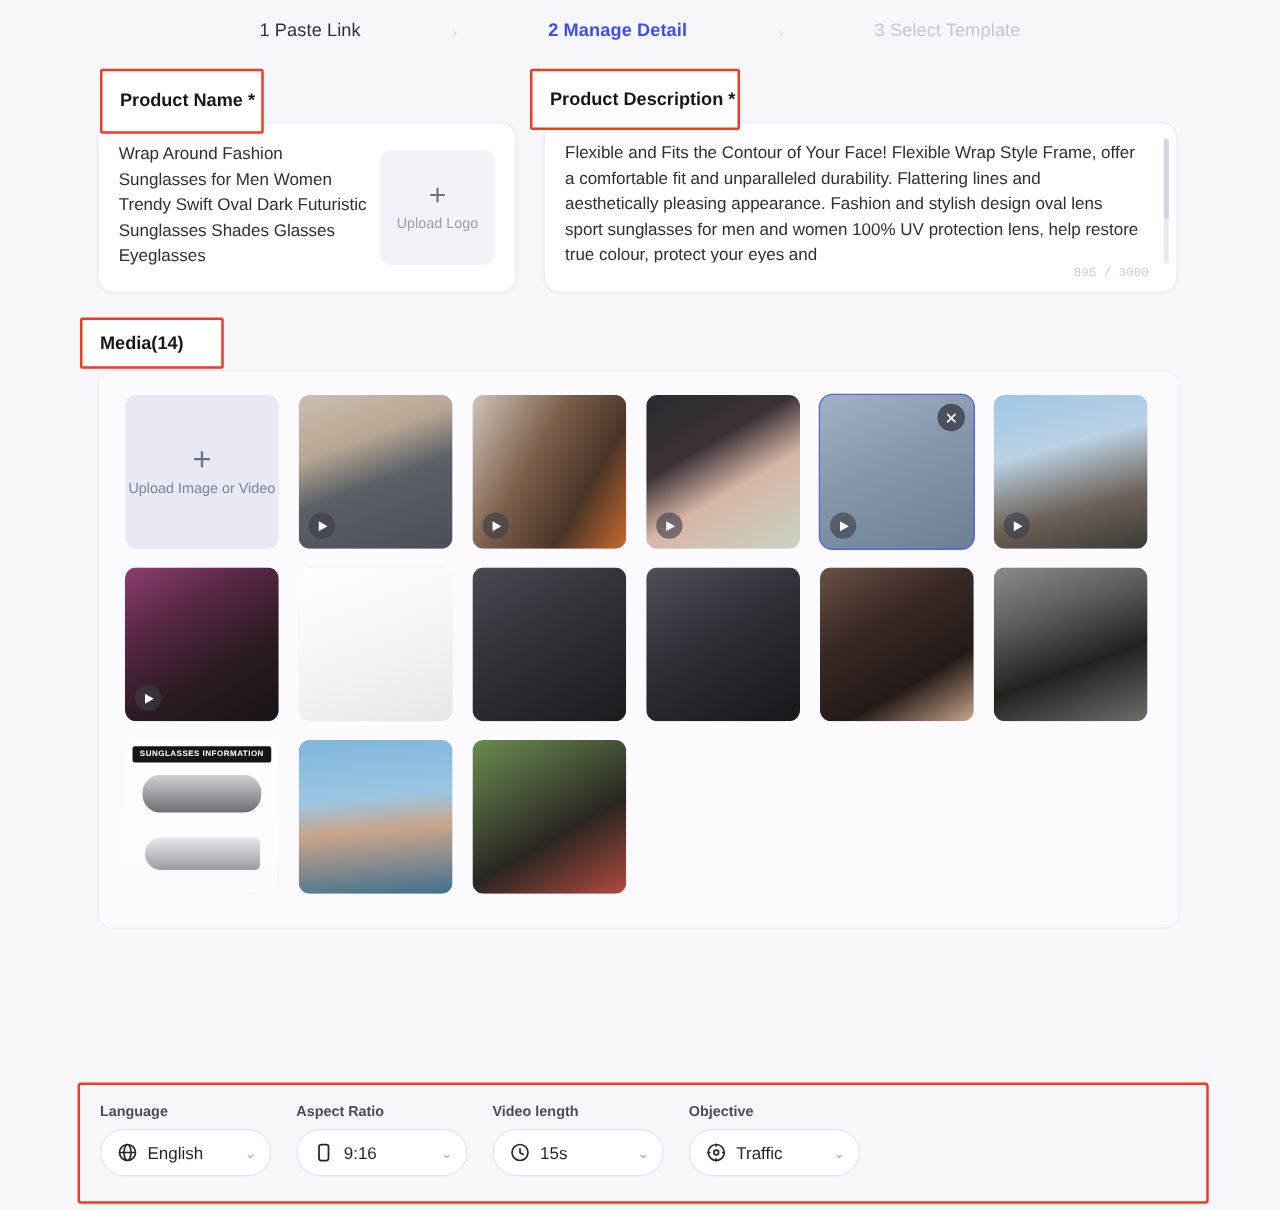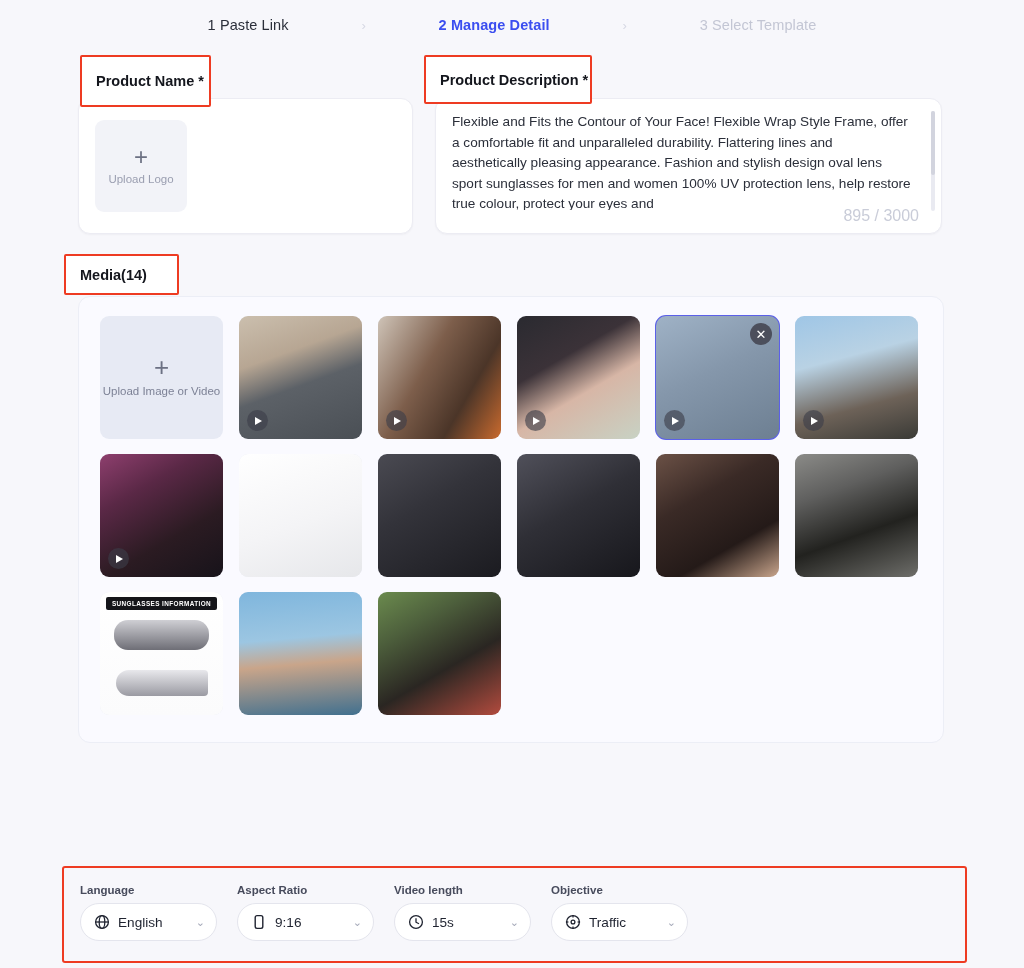--- a/index.html
+++ b/index.html
@@ -63,21 +63,21 @@
   .plus-lg { font-size:24px; line-height:18px; font-weight:300; color:#6c7183; }
   .upload-logo span { font-size:11.5px; color:#9a9eb0; }
 
   .card-desc { width:507px; height:136px; padding:13px 16px 8px 16px; position:relative; }
   .desc-text {
     font-size:13.6px; line-height:20.6px; color:#2b2f3a;
     height:98px; overflow:hidden; padding-right:14px;
   }
   .desc-count {
     position:absolute; right:22px; bottom:8px;
-    font-size:16px; color:#c9ccd8;
+    font-size:10px; color:#c9ccd8;font-family:Liberation Mono, monospace;
   }
   .desc-scroll {
     position:absolute; top:12px; right:6px; width:4px; height:100px;
     background:#e9eaf1; border-radius:3px;
   }
   .desc-scroll i { display:block; width:4px; height:64px; background:#d2d4de; border-radius:3px; }
 
   
   .media-panel {
     position:absolute; left:78px; top:296px; width:866px; height:447px;
@@ -163,20 +163,21 @@
 <div class="anno" style="left:424px; top:55px;  width:168px; height:49px;">
   <div class="anno-label">Product Description *</div>
 </div>
 <div class="anno" style="left:64px;  top:254px; width:115px; height:41px;">
   <div class="anno-label">Media(14)</div>
 </div>
 
 <div class="cards">
 
   <div class="card card-name">
+    <div class="name-text"> Wrap Around Fashion Sunglasses for Men Women Trendy Swift Oval Dark Futuristic Sunglasses Shades Glasses Eyeglasses</div>
     <div class="upload-logo">
       <div class="plus-lg">+</div>
       <span>Upload Logo</span>
     </div>
   </div>
 
   <div class="card card-desc">
     <div class="desc-text">Flexible and Fits the Contour of Your Face! Flexible Wrap Style Frame, offer a comfortable fit and unparalleled durability.
 Flattering lines and aesthetically pleasing appearance. Fashion and stylish design oval lens sport sunglasses for men and women
 100% UV protection lens, help restore true colour, protect your eyes and</div>

